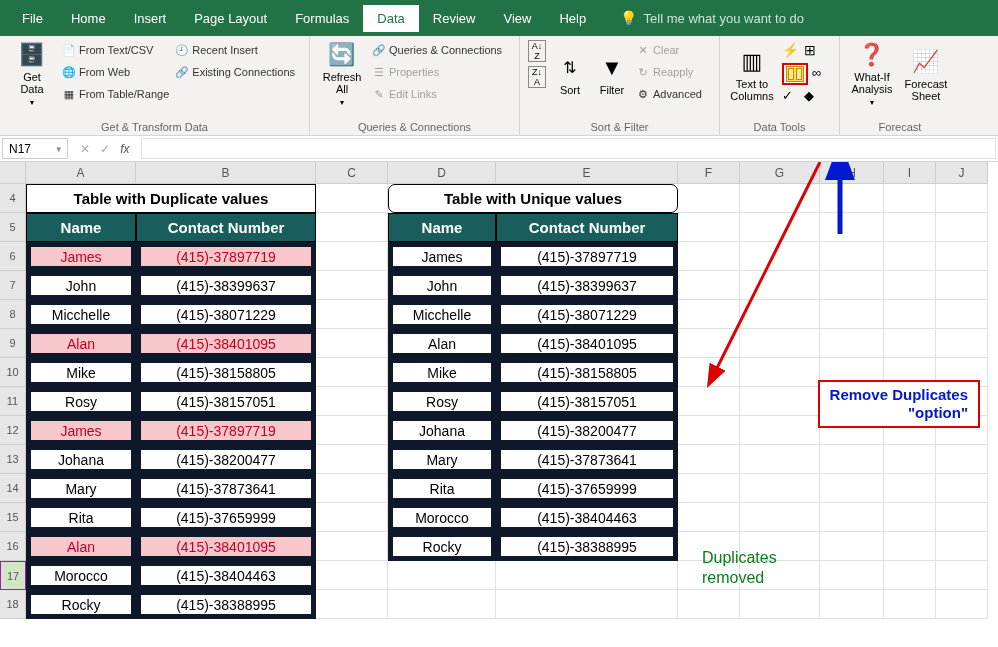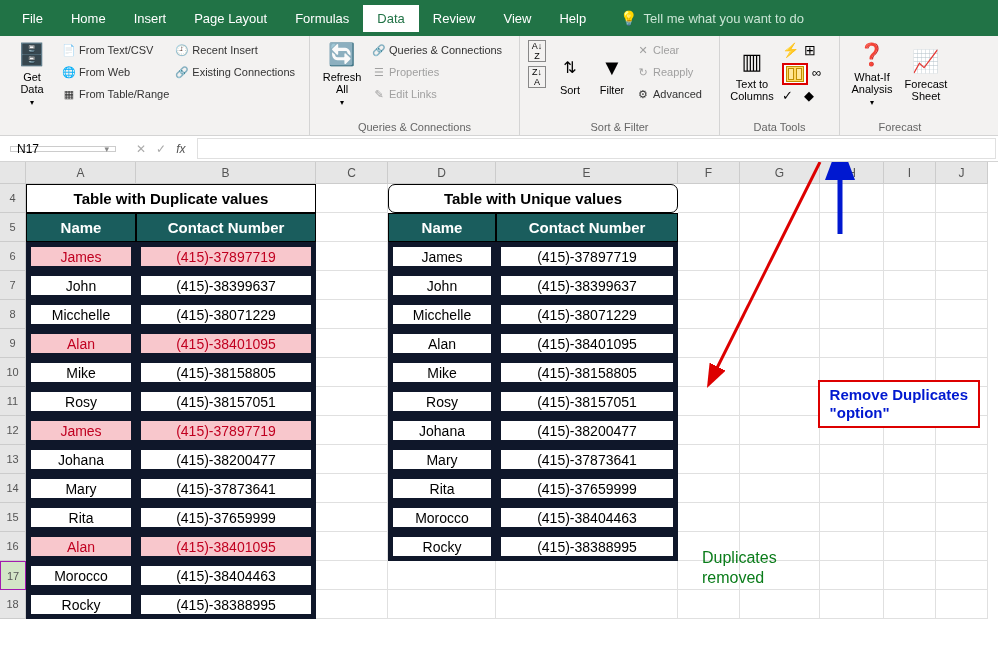--- a/index.html
+++ b/index.html
@@ -20,36 +20,36 @@
 .rbtn-big .icn { font-size: 22px; height: 28px; display: flex; align-items: center; }
 .rbtn-line { display: flex; align-items: center; gap: 3px; font-size: 11px; color: #333; cursor: pointer; height: 20px; white-space: nowrap; }
 .rbtn-line .ic { width: 14px; height: 14px; display: inline-flex; align-items: center; justify-content: center; font-size: 11px; }
 .rcol { display: flex; flex-direction: column; gap: 2px; }
 .disabled { color: #a0a0a0; }
 .remove-dup-btn { width: 26px; height: 22px; display: flex; align-items: center; justify-content: center; border: 2px solid #d00; background: #fff; }
 .remove-dup-icon { width: 18px; height: 16px; background: #ffd966; border: 1px solid #bf8f00; display: flex; }
 .remove-dup-icon::before, .remove-dup-icon::after { content: ''; flex: 1; border: 1px solid #bf8f00; margin: 1px; background: #ffe699; }
 
 .namebox-row { height: 26px; border-bottom: 1px solid #d4d4d4; display: flex; align-items: stretch; background: #fff; }
-.namebox { width: 106px; border: 1px solid #ccc; margin: 10px; padding: 2px 6px; font-size: 12px; display: flex; align-items: center; justify-content: space-between; }
+.namebox { width: 66px; border: 1px solid #ccc; margin: 2px; padding: 2px 6px; font-size: 12px; display: flex; align-items: center; justify-content: space-between; }
 .fx-controls { display: flex; align-items: center; gap: 10px; padding: 0 10px; color: #aaa; }
 .formula-bar { flex: 1; border: 1px solid #e0e0e0; margin: 2px; }
 
 .sheet { position: relative; overflow: hidden; height: calc(647px - 28px - 100px - 26px); }
 .grid { display: grid; grid-template-columns: 26px 110px 180px 72px 108px 182px 62px 80px 64px 52px 52px; grid-auto-rows: 22px; }
 .hdr { background: #e6e6e6; border-right: 1px solid #ccc; border-bottom: 1px solid #ccc; text-align: center; font-size: 12px; color: #555; display: flex; align-items: center; justify-content: center; }
 .rownum { background: #e6e6e6; border-right: 1px solid #ccc; border-bottom: 1px solid #ccc; text-align: center; font-size: 11px; color: #555; display: flex; align-items: center; justify-content: center; }
 .rownum.sel { background: #d3e5c7; border: 1px solid #a21caf; }
 .cell { border-right: 1px solid #e0e0e0; border-bottom: 1px solid #e0e0e0; padding: 0 4px; font-size: 13px; display: flex; align-items: center; justify-content: center; background: #fff; }
 .title-cell { font-weight: bold; font-size: 15px; border: 1px solid #000; background: #fff; }
 .th { background: #1a5d5d; color: #fff; font-weight: bold; border: 1px solid #000; font-size: 15px; }
 .td { border: 5px solid #0f172a; font-size: 14px; }
 .dup { background: #f8c7cc; color: #c00020; }
 
-.callout-box { position: absolute; right: 18px; top: 218px; border: 2px solid #d00; padding: 4px 10px; text-align: left; color: #0018d0; font-weight: bold; font-size: 15px; background: #fff; line-height: 18px; }
+.callout-box { position: absolute; right: 18px; top: 218px; border: 2px solid #d00; padding: 4px 10px; text-align: right; color: #0018d0; font-weight: bold; font-size: 15px; background: #fff; line-height: 18px; }
 .annotation-green { position: absolute; left: 702px; top: 386px; color: #0a7c1a; font-weight: normal; font-size: 16px; line-height: 20px; }
 
 svg.arrow { position: absolute; pointer-events: none; }
 </style>
 </head>
 <body>
 
 <div class="titlebar">
   <div class="menutabs" id="menutabs">
       <div class="menutab">File</div>
@@ -95,20 +95,21 @@
         <div class="rbtn-line">
             <span class="ic">🕘</span>
             <span>Recent Insert</span>
           </div>
         <div class="rbtn-line">
             <span class="ic">🔗</span>
             <span>Existing Connections</span>
           </div>
       </div>
     </div>
+    <div class="rgroup-label">Get &amp; Transform Data</div>
   </div>
 
   <div class="rgroup" style="width:210px">
     <div class="rgroup-body">
       <div class="rbtn-big">
         <span class="icn">🔄</span>
         <span style="white-space:pre">Refresh
 All</span>
         <span style="font-size:8px">▾</span>
       </div>

